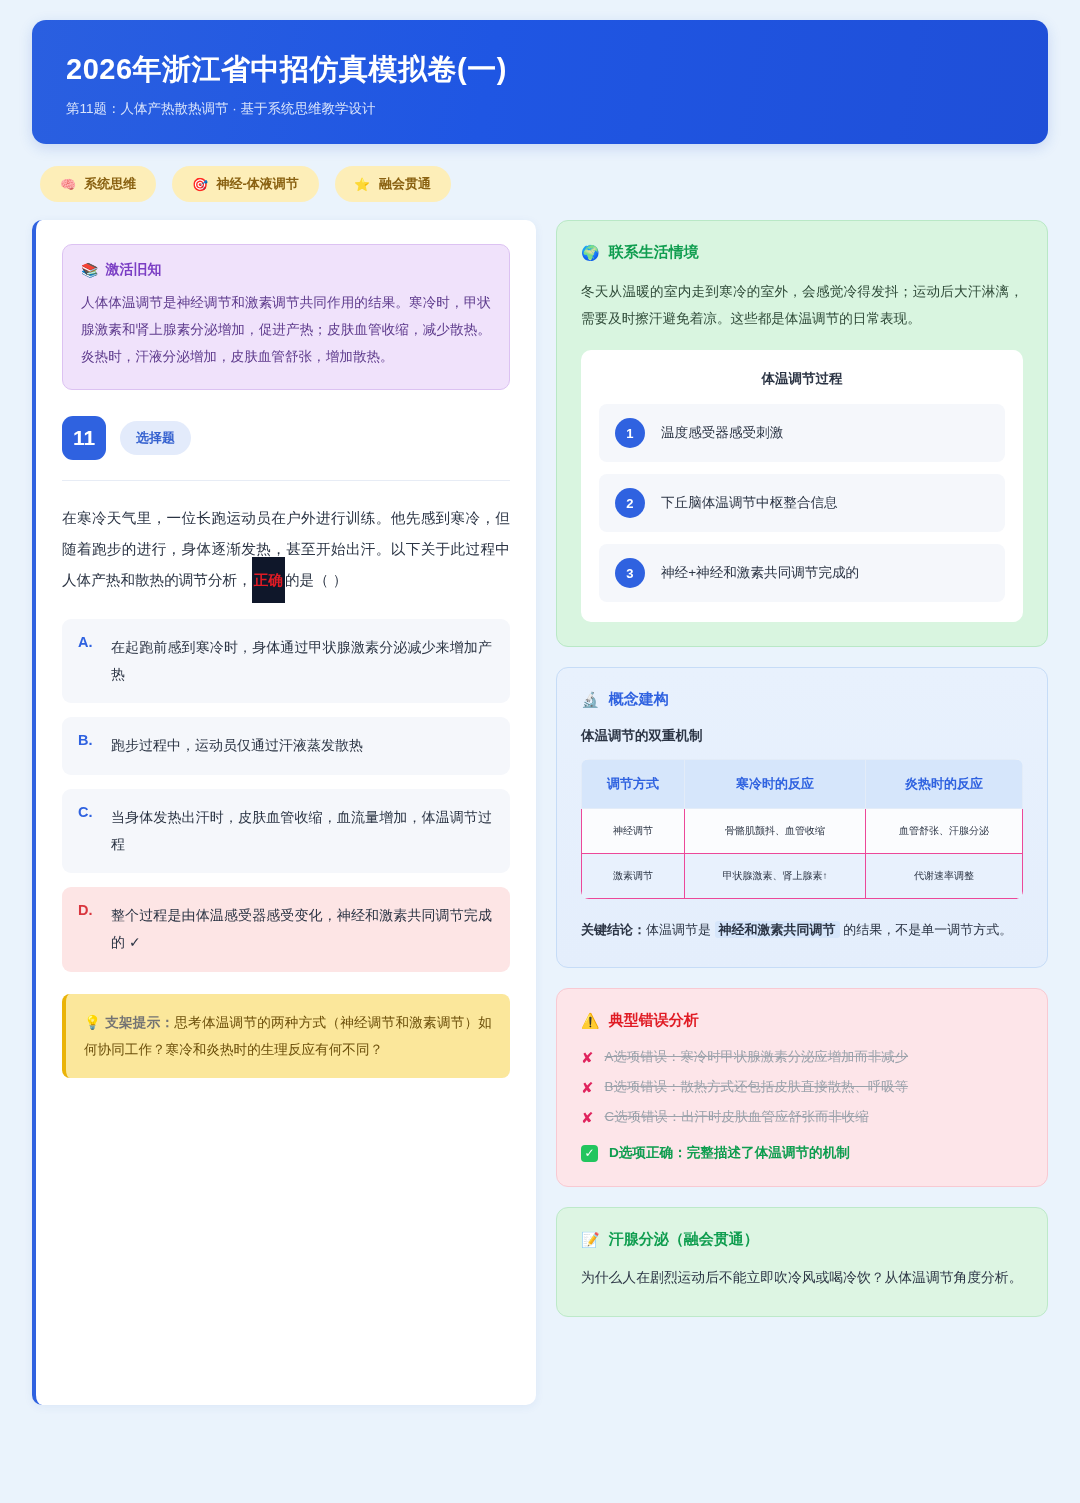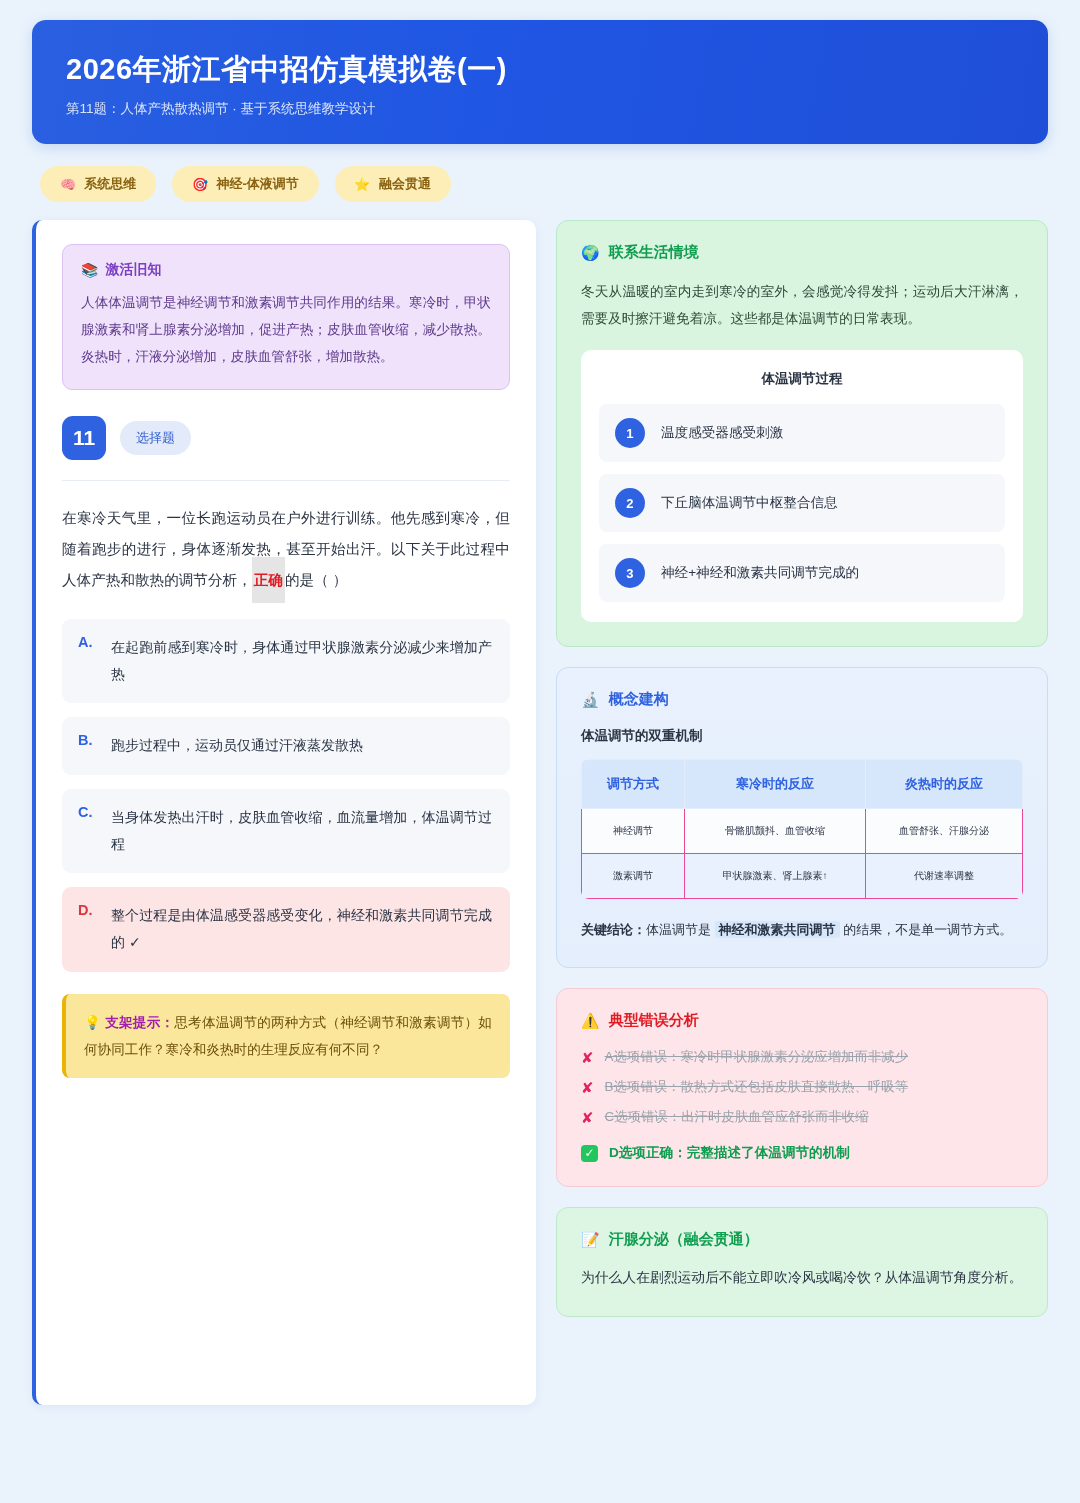--- a/index.html
+++ b/index.html
@@ -88,36 +88,36 @@
     width: 44px; height: 44px;
     background: #2f62e0;
     color: #fff;
     border-radius: 11px;
     font-size: 21px; font-weight: 700;
     display: flex; align-items: center; justify-content: center;
   }
   .qtype {
     background: #e3ebfb;
     color: #3561cf;
-    font-size: 13px; font-weight: 400;
+    font-size: 13px; font-weight: 700;
     padding: 8px 16px;
     border-radius: 18px;
   }
   .divider { height: 1px; background: #e7ecf5; margin: 20px 0 22px 0; }
 
   .qtext {
     font-size: 14.6px;
     color: #2b3444;
     line-height: 2.15;
     text-align: justify;
   }
   .hl-correct {
     color: #e01b24;
     font-weight: 700;
-    background: #e5e5e5;
+    background: #0f172a;
     padding: 15px 2px;
   }
 
   .options { margin-top: 22px; display: flex; flex-direction: column; gap: 14px; }
   .opt {
     background: #f5f7fb;
     border-radius: 9px;
     padding: 15px 18px 15px 16px;
     display: flex;
     gap: 16px;
@@ -128,21 +128,21 @@
   .opt.correct .lab { color: #d9363e; }
 
   .hintbox {
     margin-top: 22px;
     background: #fbe79b;
     border-left: 4px solid #eab308;
     border-radius: 8px;
     padding: 15px 18px;
   }
   .hint-line { font-size: 13.6px; color: #6b4f0a; line-height: 2.0; text-align: justify; }
-  .hint-lead { color: #a21caf; font-weight: 700; }
+  .hint-lead { color: #737373; font-weight: 700; }
 
   
   .rcard { border-radius: 12px; padding: 22px 24px 24px 24px; }
   .rtitle { font-size: 15px; font-weight: 700; display: flex; align-items: center; gap: 9px; }
 
   .card-green {
     background: #d9f5e0;
     border: 1px solid #b9e8c6;
   }
   .card-green .rtitle { color: #0f9d4f; }

